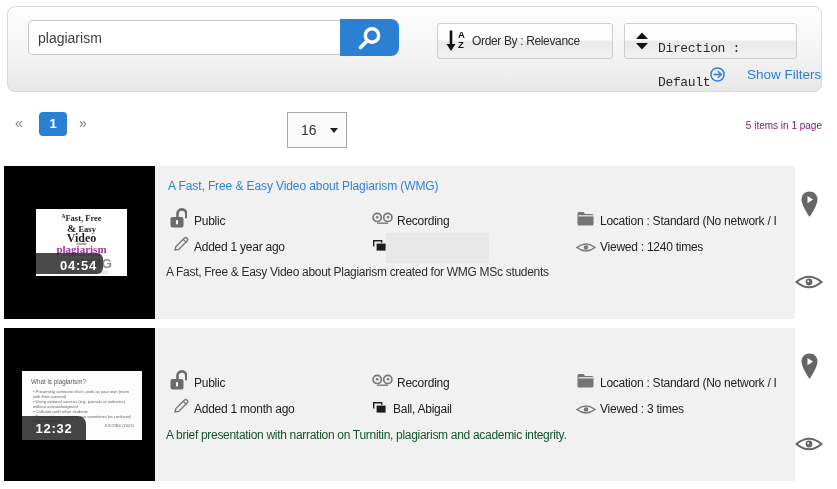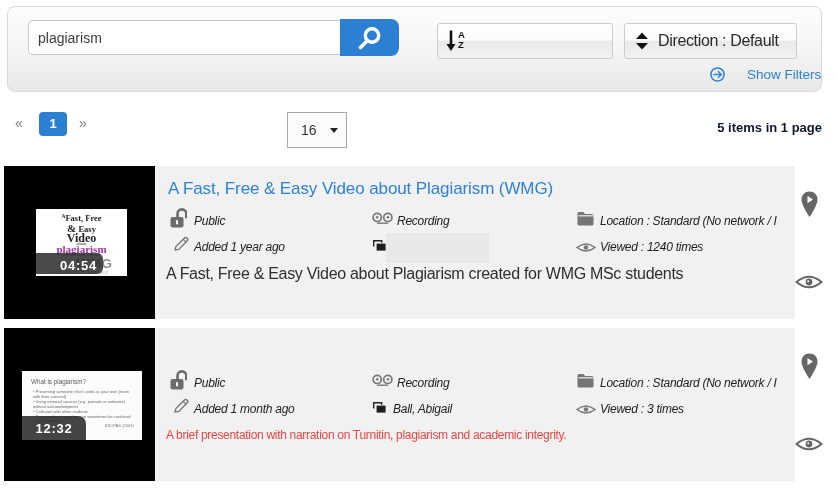--- a/index.html
+++ b/index.html
@@ -1,18 +1,18 @@
 <!DOCTYPE html>
 <html><head>
 <meta charset="utf-8">
 <style>
   html,body{margin:0;padding:0;}
   body{width:837px;height:489px;background:#fff;font-family:"Liberation Sans",sans-serif;position:relative;overflow:hidden;}
   .abs{position:absolute;}
-  .meta{font-size:12px;color:#222;letter-spacing:-0.25px;font-style:italic;}
+  .meta{font-size:12px;color:#222;letter-spacing:-0.25px;}
   .ic{position:absolute;}
 </style>
 </head>
 <body>
 
 <div class="abs" style="left:7px;top:6px;width:813px;height:84px;border:1px solid #d9d9d9;border-radius:8px;background:linear-gradient(180deg,#fdfdfd 0%,#f4f4f4 55%,#e8e8e8 100%);"></div>
 
 <div class="abs" style="left:28px;top:20px;width:311px;height:33px;background:#fff;border:1px solid #c9c9c9;border-right:none;border-radius:5px 0 0 5px;"></div>
 <div class="abs" style="left:38px;top:30px;font-size:14px;color:#3c3c3c;">plagiarism</div>
 <div class="abs" style="left:340px;top:19px;width:59px;height:37px;background:#2b80d3;border-radius:0 8px 8px 0;">
@@ -22,66 +22,67 @@
   </svg>
 </div>
 
 <div class="abs" style="left:437px;top:23px;width:174px;height:34px;border:1px solid #cccccc;border-radius:3px;background:linear-gradient(180deg,#ffffff 0%,#fcfcfc 46%,#e9e9e9 52%,#f2f2f2 100%);">
   <svg class="abs" style="left:7px;top:4px;" width="26" height="26" viewBox="0 0 26 26">
     <line x1="6" y1="2.5" x2="6" y2="19" stroke="#111" stroke-width="2.6"></line>
     <path d="M1.5 16 L6 23 L10.5 16 Z" fill="#111"></path>
     <text x="13" y="10" font-size="9.5" font-weight="bold" fill="#111" font-family="Liberation Sans">A</text>
     <text x="13" y="20" font-size="9.5" font-weight="bold" fill="#111" font-family="Liberation Sans">Z</text>
   </svg>
+  <div class="abs" style="left:34px;top:0;line-height:34px;font-size:12px;color:#2a2a2a;letter-spacing:-0.35px;">Order By : Relevance</div>
 </div>
 
 <div class="abs" style="left:624px;top:23px;width:171px;height:34px;border:1px solid #cccccc;border-radius:3px;background:linear-gradient(180deg,#ffffff 0%,#fcfcfc 46%,#e9e9e9 52%,#f2f2f2 100%);">
   <svg class="abs" style="left:9px;top:8px;" width="16" height="18" viewBox="0 0 16 18">
     <path d="M8 0.5 L14 7 L2 7 Z" fill="#111"></path>
     <path d="M8 17.5 L14 11 L2 11 Z" fill="#111"></path>
   </svg>
-  <div class="abs" style="left:33px;top:0;line-height:34px;font-size:16px;color:#2a2a2a;letter-spacing:-0.35px;">Direction : Default</div>
+  <div class="abs" style="left:33px;top:8px;line-height:34px;font-size:13px;color:#2a2a2a;letter-spacing:-0.35px;font-family:Liberation Mono, monospace;">Direction : Default</div>
 </div>
 
 <svg class="abs" style="left:710px;top:67px;" width="15" height="15" viewBox="0 0 15 15">
   <circle cx="7.5" cy="7.5" r="6.6" fill="none" stroke="#2b80d3" stroke-width="1.5"></circle>
   <line x1="3.5" y1="7.5" x2="10" y2="7.5" stroke="#2b80d3" stroke-width="1.5"></line>
   <path d="M8 4.2 L11.3 7.5 L8 10.8" fill="none" stroke="#2b80d3" stroke-width="1.5"></path>
 </svg>
 <div class="abs" style="left:731px;top:67px;font-size:13.5px;color:#2b80d3;margin-left:16px;">Show Filters</div>
 
 <div class="abs" style="left:15px;top:115px;font-size:14px;color:#777;">«</div>
 <div class="abs" style="left:39px;top:112px;width:28px;height:24px;background:#2b80d3;border-radius:4px;color:#fff;font-size:13px;font-weight:bold;text-align:center;line-height:24px;">1</div>
 <div class="abs" style="left:79px;top:115px;font-size:14px;color:#777;">»</div>
 
 <div class="abs" style="left:287px;top:112px;width:58px;height:34px;background:#fbfbfb;border:1px solid #a8a8a8;">
   <div class="abs" style="left:13px;top:0;line-height:34px;font-size:14px;color:#333;">16</div>
   <div class="abs" style="left:42px;top:15px;width:0;height:0;border-left:4.5px solid transparent;border-right:4.5px solid transparent;border-top:5px solid #222;"></div>
 </div>
 
-<div class="abs" style="left:0;top:120px;width:822px;text-align:right;font-size:13px;color:#0f172a;font-weight:bold;">5 items in 1 page</div>
+<div class="abs" style="left:0;top:120px;width:822px;text-align:right;font-size:10px;color:#701a75;">5 items in 1 page</div>
 
 <div class="abs" style="left:0;top:166px;width:837px;height:153px;">
   <div class="abs" style="left:4px;top:0;width:151px;height:153px;background:#000;"></div>
 
   <div class="abs" style="left:36px;top:43px;width:91px;height:67px;background:#fff;overflow:hidden;font-family:'Liberation Serif',serif;text-align:center;color:#1e1e1e;">
     <div class="abs" style="left:0;top:3.5px;width:91px;font-size:8.5px;font-weight:bold;"><span style="font-size:5.5px;vertical-align:3px;">A</span>Fast, Free</div>
     <div class="abs" style="left:0;top:12.5px;width:91px;font-size:8.5px;font-weight:bold;"><span style="font-size:11px;">&amp;</span> Easy</div>
     <div class="abs" style="left:0;top:22px;width:91px;font-size:12px;font-weight:bold;">Video</div>
     <div class="abs" style="left:0;top:31.5px;width:91px;font-size:4.5px;">about</div>
     <div class="abs" style="left:0;top:33.5px;width:91px;font-size:11px;font-weight:bold;color:#a032a0;">plagiarism</div>
     <div class="abs" style="left:0;top:43px;width:91px;font-size:4px;color:#555;">with Dr. Laura Schenck</div>
     <div class="abs" style="left:13px;top:47px;width:91px;font-size:13.5px;font-weight:bold;color:#8f8f8f;font-family:'Liberation Sans',sans-serif;letter-spacing:0.5px;">WMG</div>
     <div class="abs" style="left:0;top:62px;width:91px;font-size:3.5px;color:#aaa;font-family:'Liberation Sans',sans-serif;">THE UNIVERSITY OF WARWICK</div>
   </div>
 
   <div class="abs" style="left:36px;top:87px;width:49px;height:21px;background:rgba(42,42,42,0.85);border-radius:0 6px 6px 0;color:#fff;font-size:13px;font-weight:bold;text-align:center;padding-left:18px;line-height:26px;letter-spacing:0.8px;">04:54</div>
 
   <div class="abs" style="left:155px;top:0;width:640px;height:153px;background:#f1f1f1;"></div>
-  <div class="abs" style="left:168px;top:13px;font-size:17px;color:#2d81d6;letter-spacing:-0.1px;">A Fast, Free &amp; Easy Video about Plagiarism (WMG)</div>
+  <div class="abs" style="left:168px;top:13px;font-size:12px;color:#2d81d6;letter-spacing:-0.1px;">A Fast, Free &amp; Easy Video about Plagiarism (WMG)</div>
 
   <svg class="ic" style="left:170px;top:42px;" width="17" height="20" viewBox="0 0 17 20">
     <path d="M7.5 9 v-3.2 a4.4 4.4 0 0 1 8.8 0 v4.4" fill="none" stroke="#6b6b6b" stroke-width="2.6"></path>
     <rect x="0.5" y="9" width="13" height="10.5" rx="2" fill="#6b6b6b"></rect>
     <rect x="6" y="12" width="2" height="4.5" rx="1" fill="#fff"></rect>
   </svg>
   <div class="abs meta" style="left:194px;top:48px;">Public</div>
   <svg class="ic" style="left:372px;top:46px;" width="22" height="12" viewBox="0 0 22 12">
     <circle cx="5.2" cy="5.4" r="4.1" fill="none" stroke="#787878" stroke-width="1.7"></circle>
     <circle cx="5.2" cy="5.2" r="1.3" fill="#787878"></circle>
@@ -105,21 +106,21 @@
     <path d="M0.7 6.5 V0.7 h8 v2" fill="none" stroke="#222" stroke-width="1.4"></path>
     <rect x="3.6" y="3.6" width="9" height="7" fill="#1d1d1d"></rect>
   </svg>
   <div class="abs" style="left:386px;top:67px;width:103px;height:30px;background:#e8e8e8;"></div>
   <svg class="ic" style="left:576px;top:76px;" width="20" height="11" viewBox="0 0 20 11">
     <path d="M1 5.5 Q10 -1.5 19 5.5 Q10 12.5 1 5.5 Z" fill="none" stroke="#787878" stroke-width="1.5"></path>
     <circle cx="10" cy="5.5" r="2.3" fill="#787878"></circle>
   </svg>
   <div class="abs meta" style="left:600px;top:74px;">Viewed : 1240 times</div>
 
-  <div class="abs" style="left:166px;top:99px;font-size:16px;color:#2e2e2e;letter-spacing:-0.3px;">A Fast, Free &amp; Easy Video about Plagiarism created for WMG MSc students</div>
+  <div class="abs" style="left:166px;top:99px;font-size:12px;color:#2e2e2e;letter-spacing:-0.3px;">A Fast, Free &amp; Easy Video about Plagiarism created for WMG MSc students</div>
 
   <svg class="ic" style="left:801px;top:25px;" width="17" height="27" viewBox="0 0 17 27">
     <path d="M8.5 0.5 C3.9 0.5 0.5 4 0.5 8.5 C0.5 14.5 8.5 26 8.5 26 C8.5 26 16.5 14.5 16.5 8.5 C16.5 4 13.1 0.5 8.5 0.5 Z" fill="#666"></path>
     <path d="M6.5 5 L12 8.6 L6.5 12.2 Z" fill="#fff"></path>
   </svg>
   <svg class="ic" style="left:795px;top:108px;" width="28" height="16" viewBox="0 0 28 16">
     <path d="M1.5 8 Q14 -2.5 26.5 8 Q14 18.5 1.5 8 Z" fill="none" stroke="#666" stroke-width="2"></path>
     <circle cx="14" cy="8" r="3.4" fill="#666"></circle>
     <circle cx="13.2" cy="7.2" r="0.95" fill="#fff"></circle>
   </svg>
@@ -172,21 +173,21 @@
     <path d="M0.7 6.5 V0.7 h8 v2" fill="none" stroke="#222" stroke-width="1.4"></path>
     <rect x="3.6" y="3.6" width="9" height="7" fill="#1d1d1d"></rect>
   </svg>
   <div class="abs meta" style="left:393px;top:74px;">Ball, Abigail</div>
   <svg class="ic" style="left:576px;top:76px;" width="20" height="11" viewBox="0 0 20 11">
     <path d="M1 5.5 Q10 -1.5 19 5.5 Q10 12.5 1 5.5 Z" fill="none" stroke="#787878" stroke-width="1.5"></path>
     <circle cx="10" cy="5.5" r="2.3" fill="#787878"></circle>
   </svg>
   <div class="abs meta" style="left:600px;top:74px;">Viewed : 3 times</div>
 
-  <div class="abs" style="left:166px;top:100px;font-size:12px;color:#ef4444;letter-spacing:-0.3px;">A brief presentation with narration on Turnitin, plagiarism and academic integrity.</div>
+  <div class="abs" style="left:166px;top:100px;font-size:12px;color:#14532d;letter-spacing:-0.3px;">A brief presentation with narration on Turnitin, plagiarism and academic integrity.</div>
 
   <svg class="ic" style="left:801px;top:25px;" width="17" height="27" viewBox="0 0 17 27">
     <path d="M8.5 0.5 C3.9 0.5 0.5 4 0.5 8.5 C0.5 14.5 8.5 26 8.5 26 C8.5 26 16.5 14.5 16.5 8.5 C16.5 4 13.1 0.5 8.5 0.5 Z" fill="#666"></path>
     <path d="M6.5 5 L12 8.6 L6.5 12.2 Z" fill="#fff"></path>
   </svg>
   <svg class="ic" style="left:795px;top:108px;" width="28" height="16" viewBox="0 0 28 16">
     <path d="M1.5 8 Q14 -2.5 26.5 8 Q14 18.5 1.5 8 Z" fill="none" stroke="#666" stroke-width="2"></path>
     <circle cx="14" cy="8" r="3.4" fill="#666"></circle>
     <circle cx="13.2" cy="7.2" r="0.95" fill="#fff"></circle>
   </svg>

